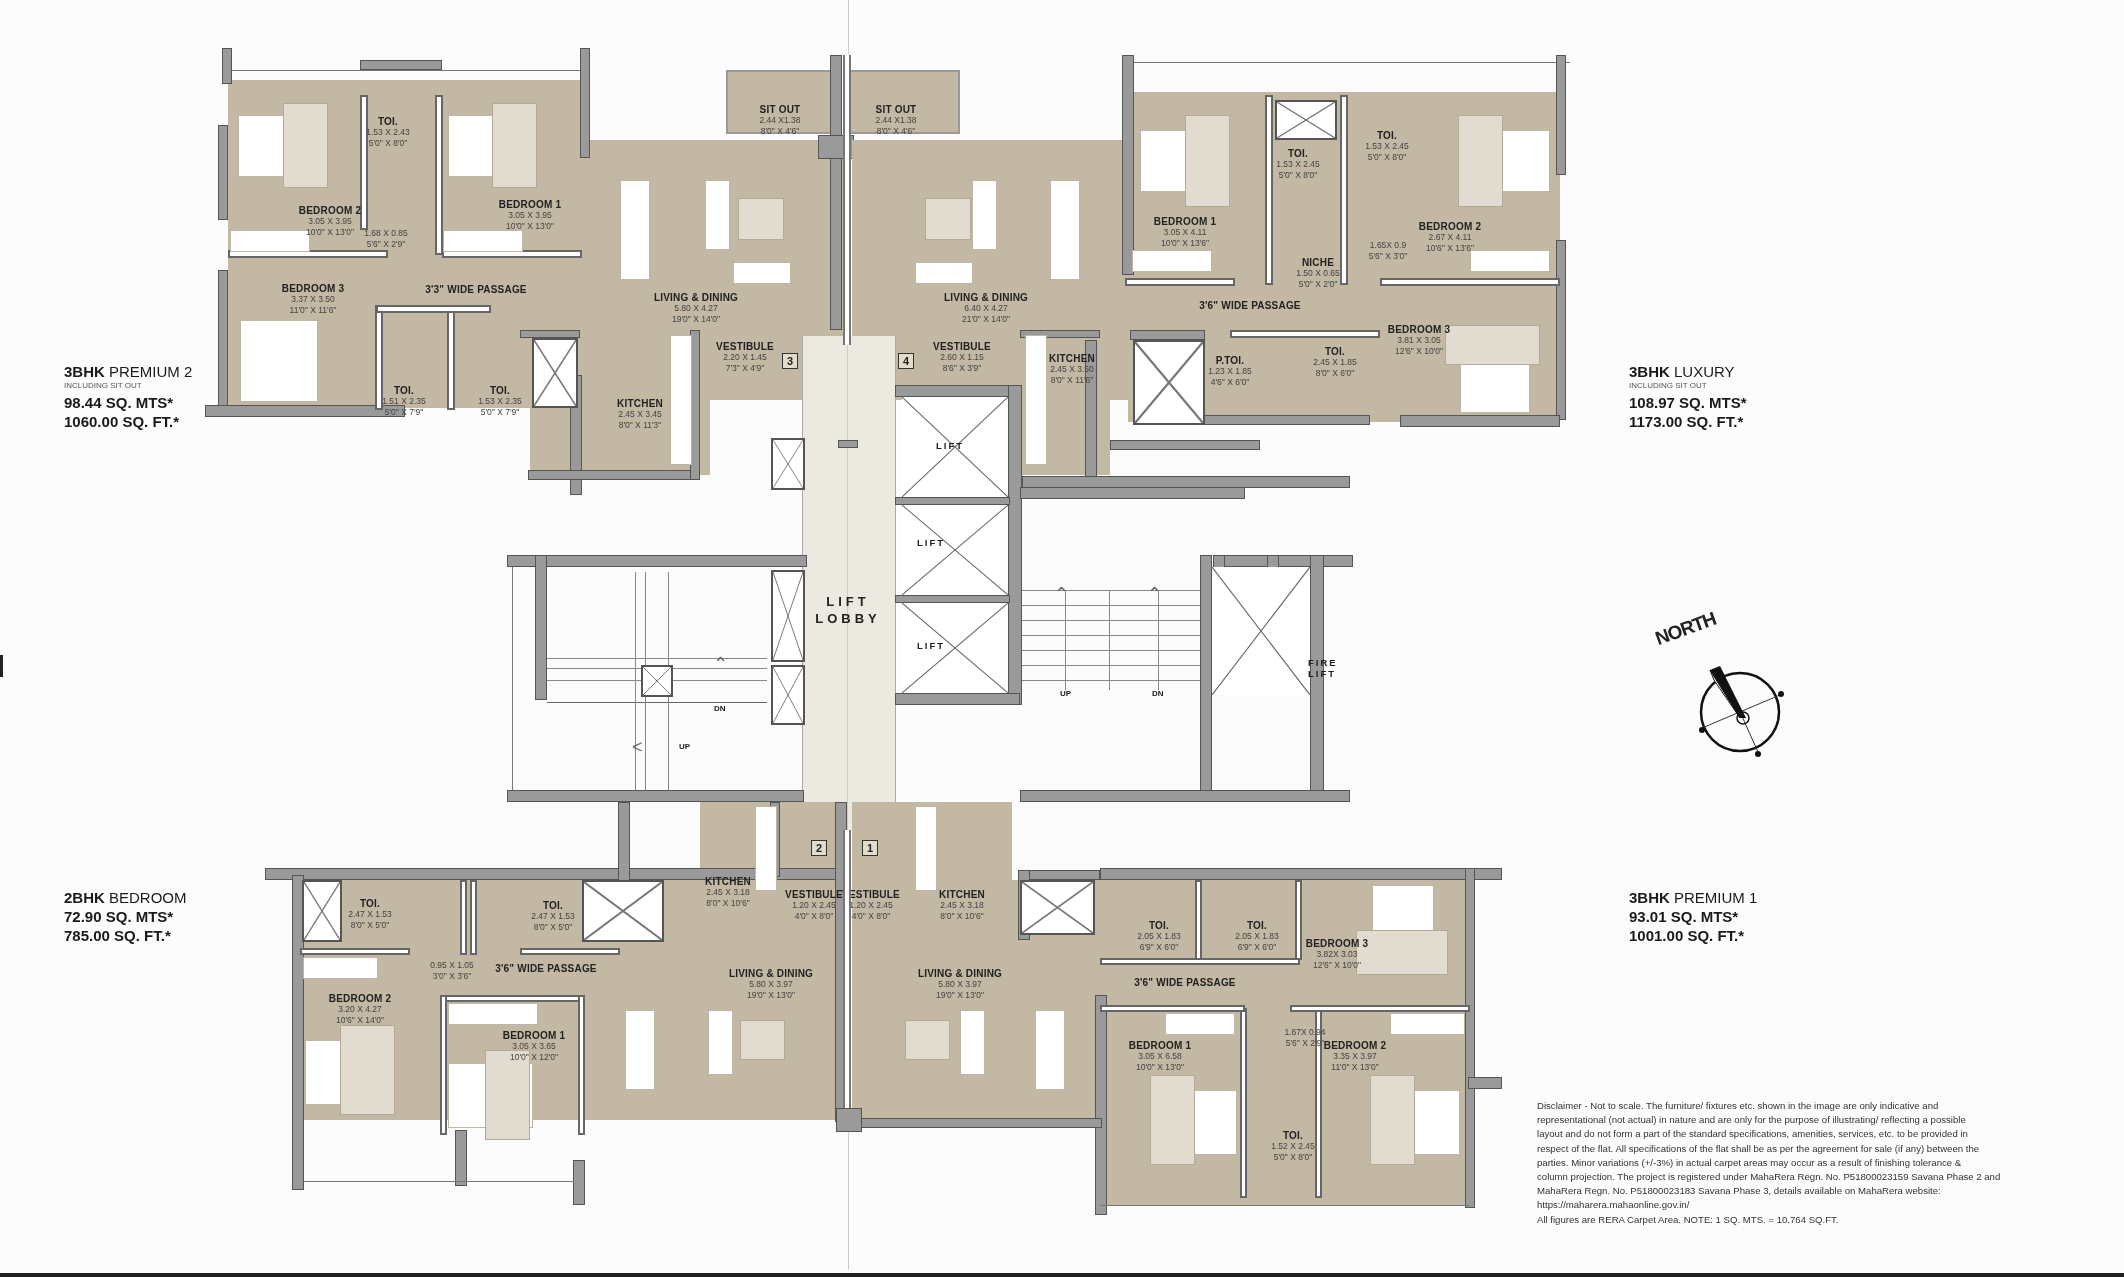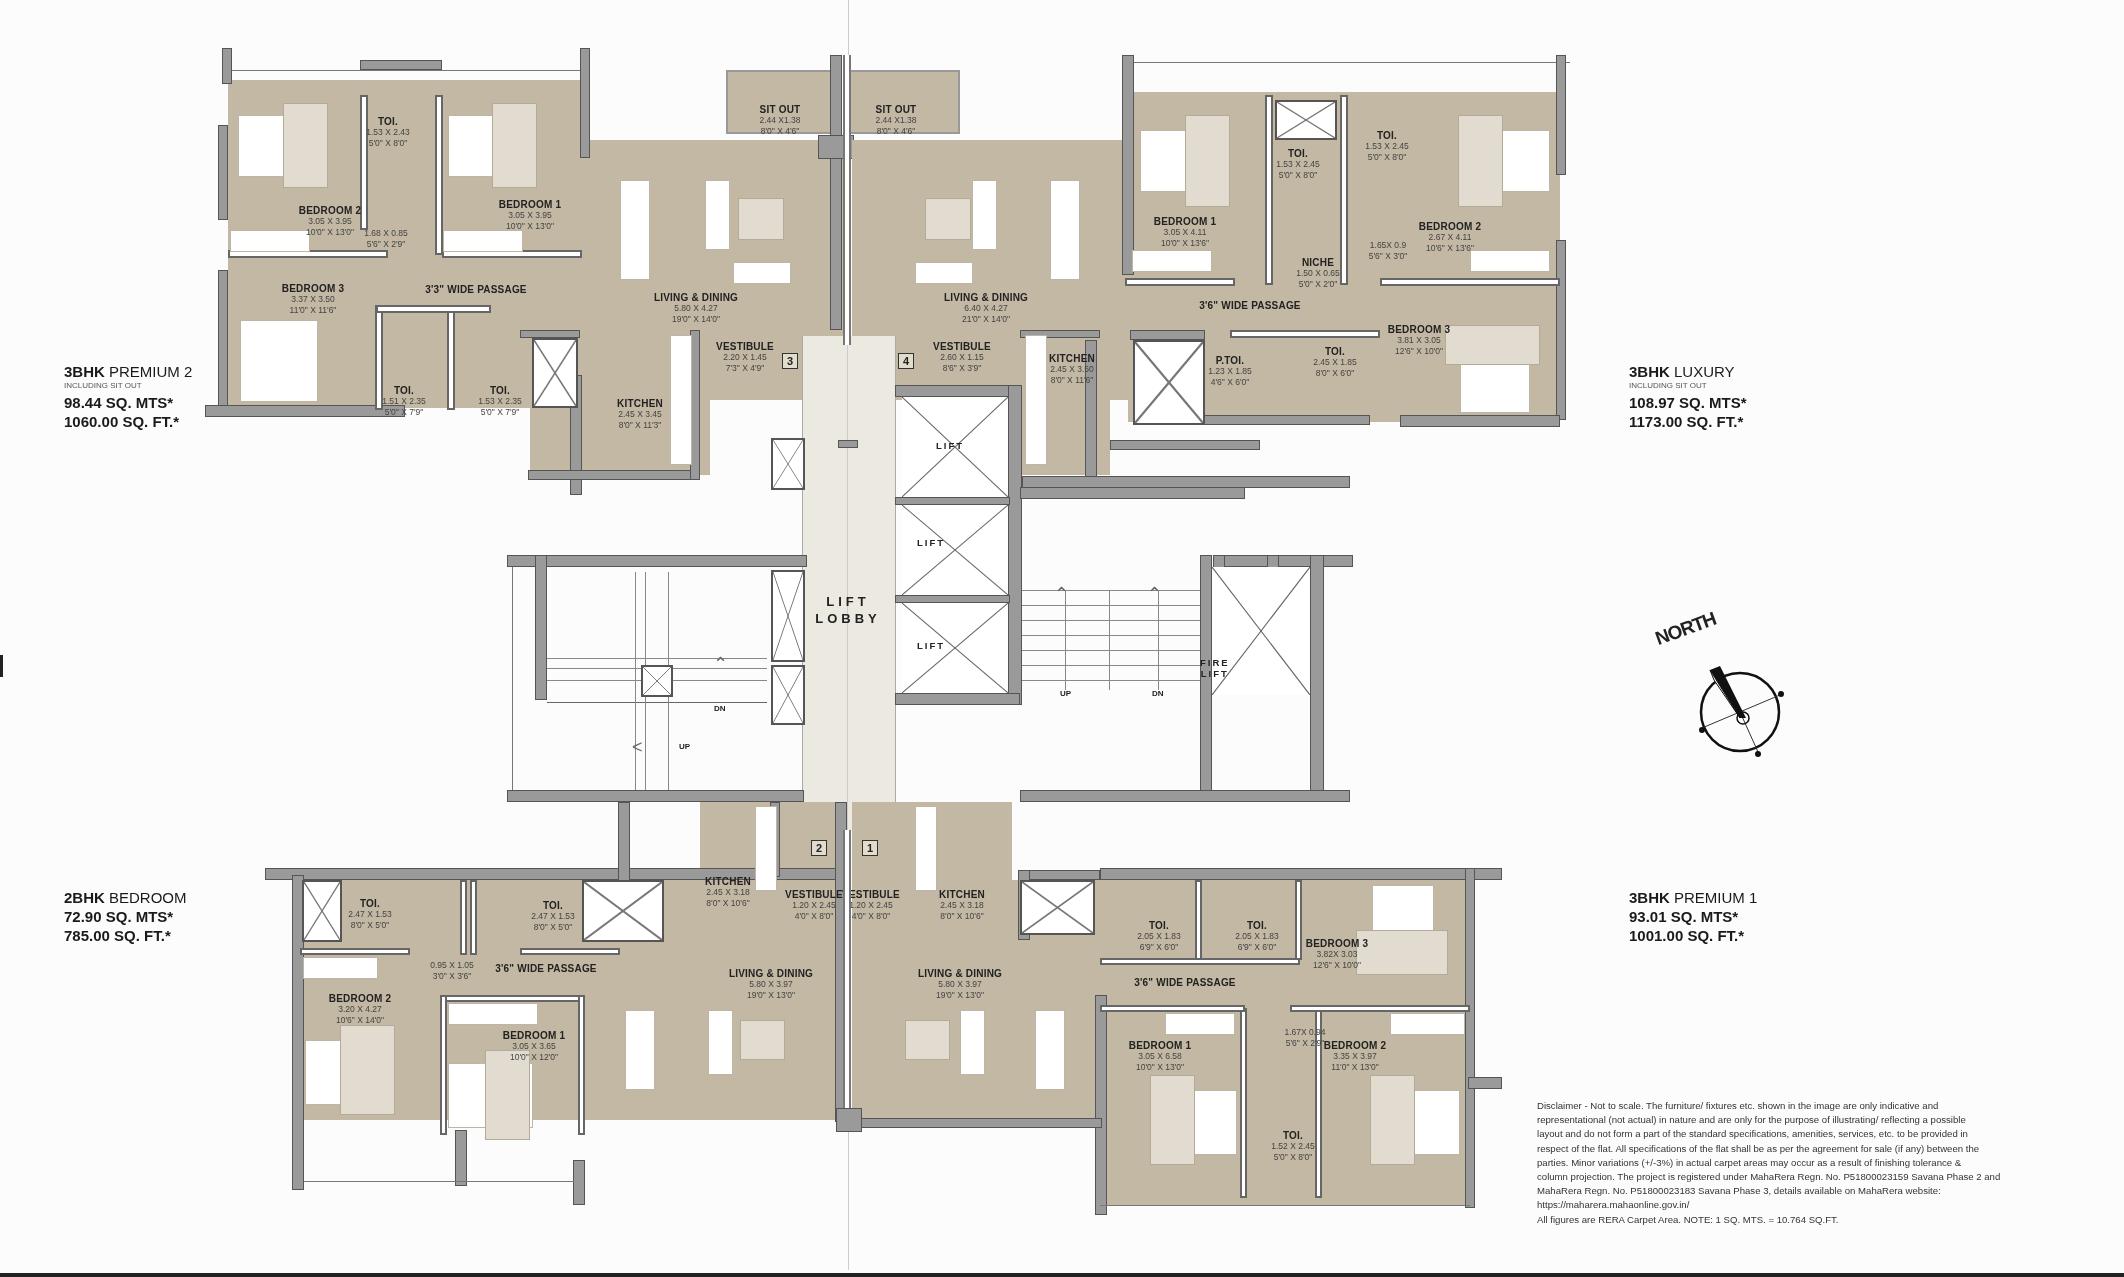--- a/index.html
+++ b/index.html
@@ -319,21 +319,21 @@
   <div class="abs wall" style="left:1213px;top:555px;width:12px;height:135px;"></div>
   <div class="abs wall" style="left:1267px;top:555px;width:12px;height:135px;"></div>
   <div class="abs wall" style="left:1310px;top:555px;width:14px;height:240px;"></div>
   <div class="abs wall" style="left:1200px;top:555px;width:12px;height:240px;"></div>
   <div class="xbox" style="left:1212px;top:567px;width:98px;height:128px;border:none;">
       <svg viewBox="0 0 10 10" preserveAspectRatio="none">
         <line x1="0" y1="0" x2="10" y2="10" stroke="#666" stroke-width=".1"></line>
         <line x1="10" y1="0" x2="0" y2="10" stroke="#666" stroke-width=".1"></line>
       </svg>
     </div>
-  <div class="lift-lbl" style="left:1200px;top:657px;text-align:center;line-height:11px;"><span>FIRE</span><br><span>LIFT</span></div>
+  <div class="lift-lbl" style="left:1308px;top:657px;text-align:left;line-height:11px;"><span>FIRE</span><br><span>LIFT</span></div>
   <div>
     <div class="stair-line" style="left:1022px;top:590px;width:178px;height:1px;"></div>
     <div class="stair-line" style="left:1022px;top:605px;width:178px;height:1px;"></div>
     <div class="stair-line" style="left:1022px;top:620px;width:178px;height:1px;"></div>
     <div class="stair-line" style="left:1022px;top:635px;width:178px;height:1px;"></div>
     <div class="stair-line" style="left:1022px;top:650px;width:178px;height:1px;"></div>
     <div class="stair-line" style="left:1022px;top:665px;width:178px;height:1px;"></div>
     <div class="stair-line" style="left:1022px;top:680px;width:178px;height:1px;"></div>
     <div class="stair-line" style="left:1109px;top:590px;width:1px;height:100px;"></div>
     <div class="stair-line" style="left:1065px;top:590px;width:1px;height:100px;"></div>

